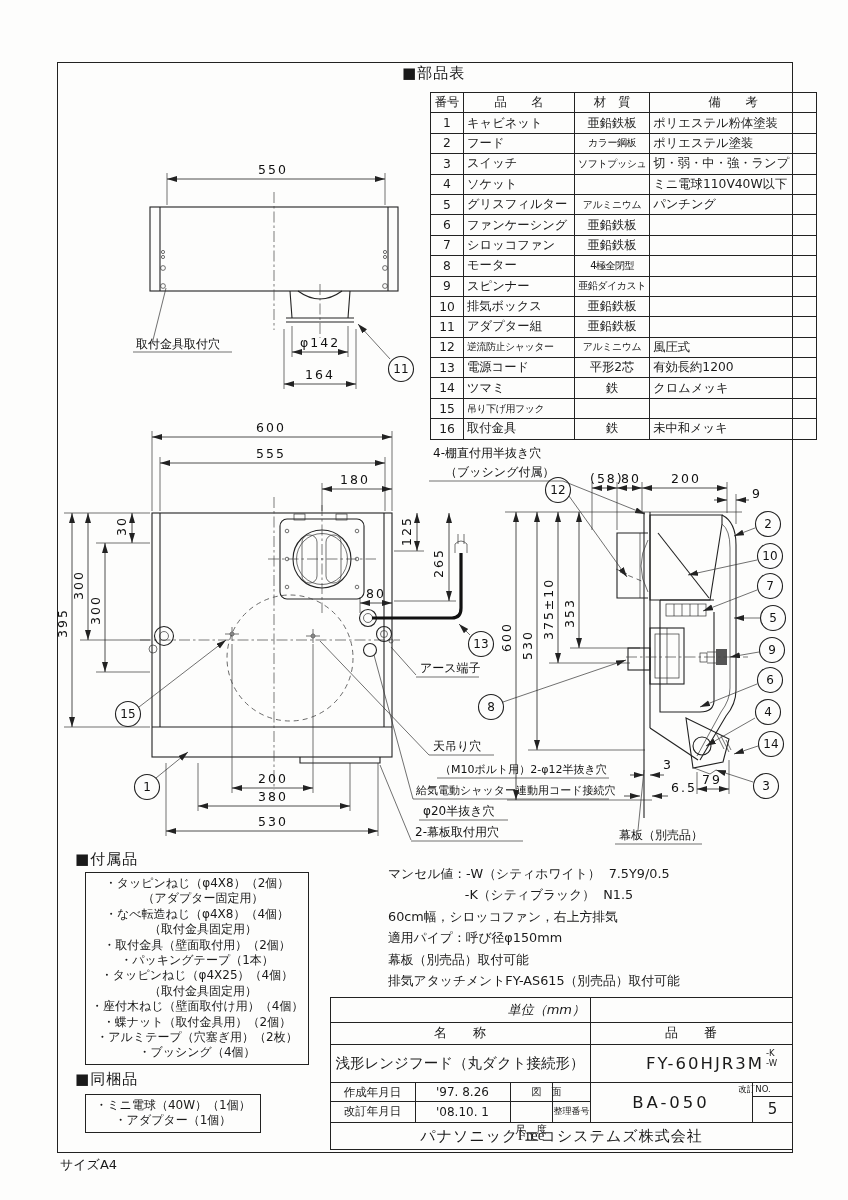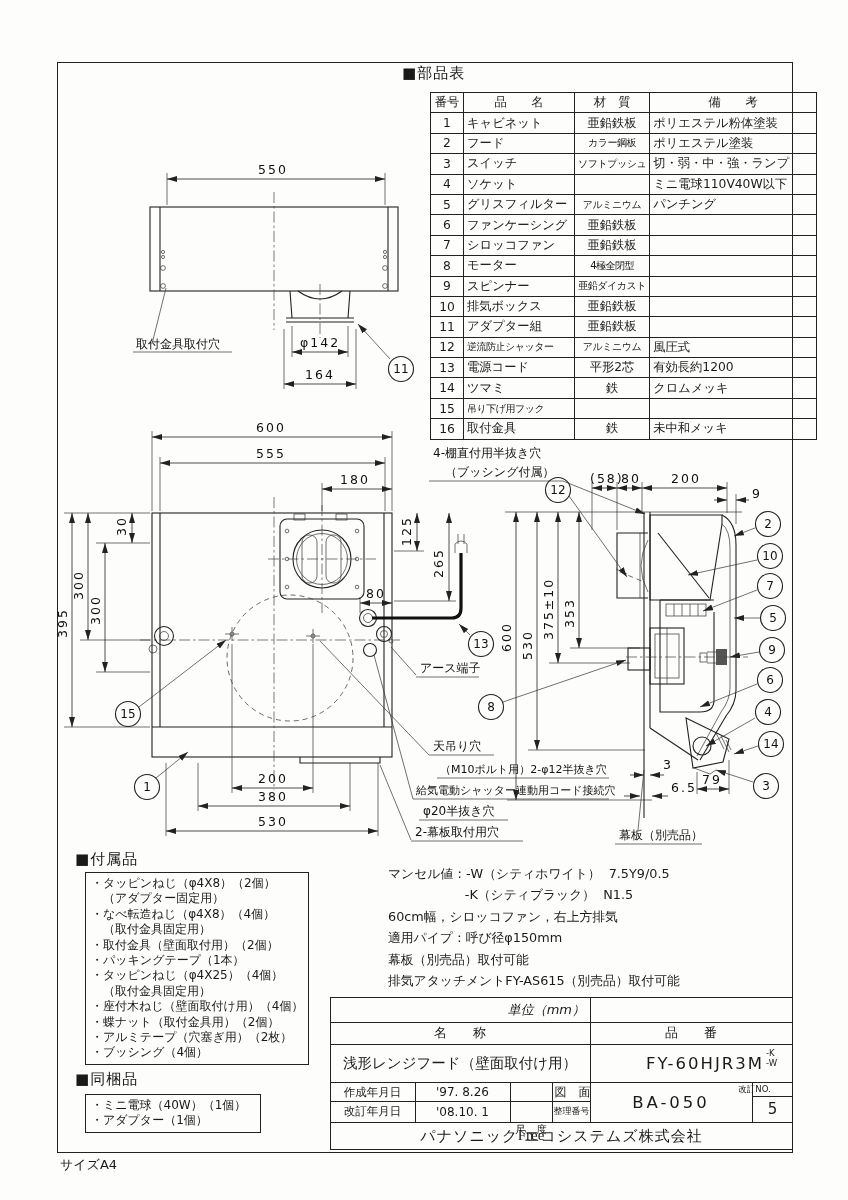--- a/index.html
+++ b/index.html
@@ -11,21 +11,21 @@
   .sec-title{font-size:15px;letter-spacing:1px;}
   
   #parts{position:absolute;left:430px;top:92px;border-collapse:collapse;table-layout:fixed;}
   #parts td,#parts th{border:1.2px solid #222;font-weight:normal;font-size:12.3px;
       height:19.4px;padding:0 3px;overflow:hidden;white-space:nowrap;}
   #parts th{text-align:center;}
   #parts td.c{text-align:center;}
   #parts td.sm,#parts th.sm{font-size:10px;letter-spacing:-0.5px;}
   
   .listbox{position:absolute;border:1.2px solid #222;padding:3px 5px;}
-  .listbox div{font-size:12px;line-height:15.4px;white-space:pre;}
+  .listbox div{font-size:12px;line-height:15.4px;white-space:pre;text-align:center;}
   
   #notes div{font-size:12.8px;line-height:21.4px;white-space:pre;}
   
   .tbl-line{position:absolute;background:#222;}
   .tbc{position:absolute;display:flex;align-items:center;justify-content:center;overflow:hidden;white-space:nowrap;}
   
   .ln{stroke:#222;stroke-width:1.1;fill:none;}
   .tn{stroke:#333;stroke-width:0.7;fill:none;}
   .dl{stroke:#222;stroke-width:0.8;fill:none;}
   .cl{stroke:#444;stroke-width:0.7;fill:none;stroke-dasharray:11 3 2.5 3;}
@@ -484,33 +484,33 @@
   <div class="tbl-line" style="left:330px;top:1122px;width:463px;height:1.2px;"></div>
   <div class="tbl-line" style="left:590px;top:997px;width:1.2px;height:125px;"></div>
   <div class="tbl-line" style="left:415px;top:1082px;width:1.2px;height:40px;"></div>
   <div class="tbl-line" style="left:510px;top:1082px;width:1.2px;height:40px;"></div>
   <div class="tbl-line" style="left:552px;top:1082px;width:1.2px;height:40px;"></div>
   <div class="tbl-line" style="left:752px;top:1082px;width:1.2px;height:40px;"></div>
 
   <div class="tbc" style="left:455px;top:999px;width:130px;height:21px;font-size:13px;justify-content:flex-end;font-style:italic;">単位（mm）</div>
   <div class="tbc" style="left:331px;top:1023px;width:258px;height:20px;font-size:13px;">名　　称</div>
   <div class="tbc" style="left:591px;top:1023px;width:200px;height:20px;font-size:13px;">品　　番</div>
-  <div class="tbc" style="left:334px;top:1045px;width:252px;height:36px;font-size:14.5px;">浅形レンジフード（壁面取付け用）</div>
+  <div class="tbc" style="left:334px;top:1045px;width:252px;height:36px;font-size:14.5px;">浅形レンジフード（丸ダクト接続形）</div>
   <div class="tbc" style="left:594px;top:1045px;width:170px;height:36px;font-size:16.5px;letter-spacing:2px;justify-content:flex-end;">FY-60HJR3M</div>
   <div class="abs" style="left:766px;top:1049px;width:24px;font-size:8.5px;line-height:9.5px;">
     <div>-K</div>
     <div>-W</div>
   </div>
   <div class="tbc" style="left:332px;top:1083px;width:81px;height:18px;font-size:11.5px;">作成年月日</div>
   <div class="tbc" style="left:416px;top:1083px;width:93px;height:18px;font-size:12px;">'97. 8.26</div>
   <div class="tbc" style="left:332px;top:1102px;width:81px;height:19px;font-size:11.5px;">改訂年月日</div>
   <div class="tbc" style="left:416px;top:1102px;width:93px;height:19px;font-size:12px;">'08.10. 1</div>
   <div class="tbc" style="left:511px;top:1083px;width:40px;height:18px;font-size:10.5px;margin-top:38px;">尺　度</div>
   <div class="tbc" style="left:511px;top:1126px;width:40px;height:19px;font-size:15px;font-family:Liberation Serif, serif;">Free</div>
-  <div class="tbc" style="left:554px;top:1083px;width:37px;height:18px;font-size:12px;">図　面</div>
+  <div class="tbc" style="left:528px;top:1083px;width:37px;height:18px;font-size:10px;">図　面</div>
   <div class="tbc" style="left:553px;top:1102px;width:37px;height:19px;font-size:9px;font-family:Liberation Serif, serif;">整理番号</div>
   <div class="tbc" style="left:591px;top:1083px;width:160px;height:38px;font-size:16.5px;letter-spacing:3px;text-align:center;">BA-050</div>
   <div class="tbc" style="left:735px;top:1083px;width:39px;height:13px;font-size:8.5px;">改訂NO.</div>
   <div class="tbc" style="left:753px;top:1097px;width:39px;height:24px;font-size:15px;">5</div>
   <div class="tbc" style="left:331px;top:1123px;width:461px;height:26px;font-size:15px;letter-spacing:1px;">パナソニック エコシステムズ株式会社</div>
 
   <div class="abs" style="left:60px;top:1156px;font-size:13px;">サイズA4</div>
 </div>
 
 </body></html>

